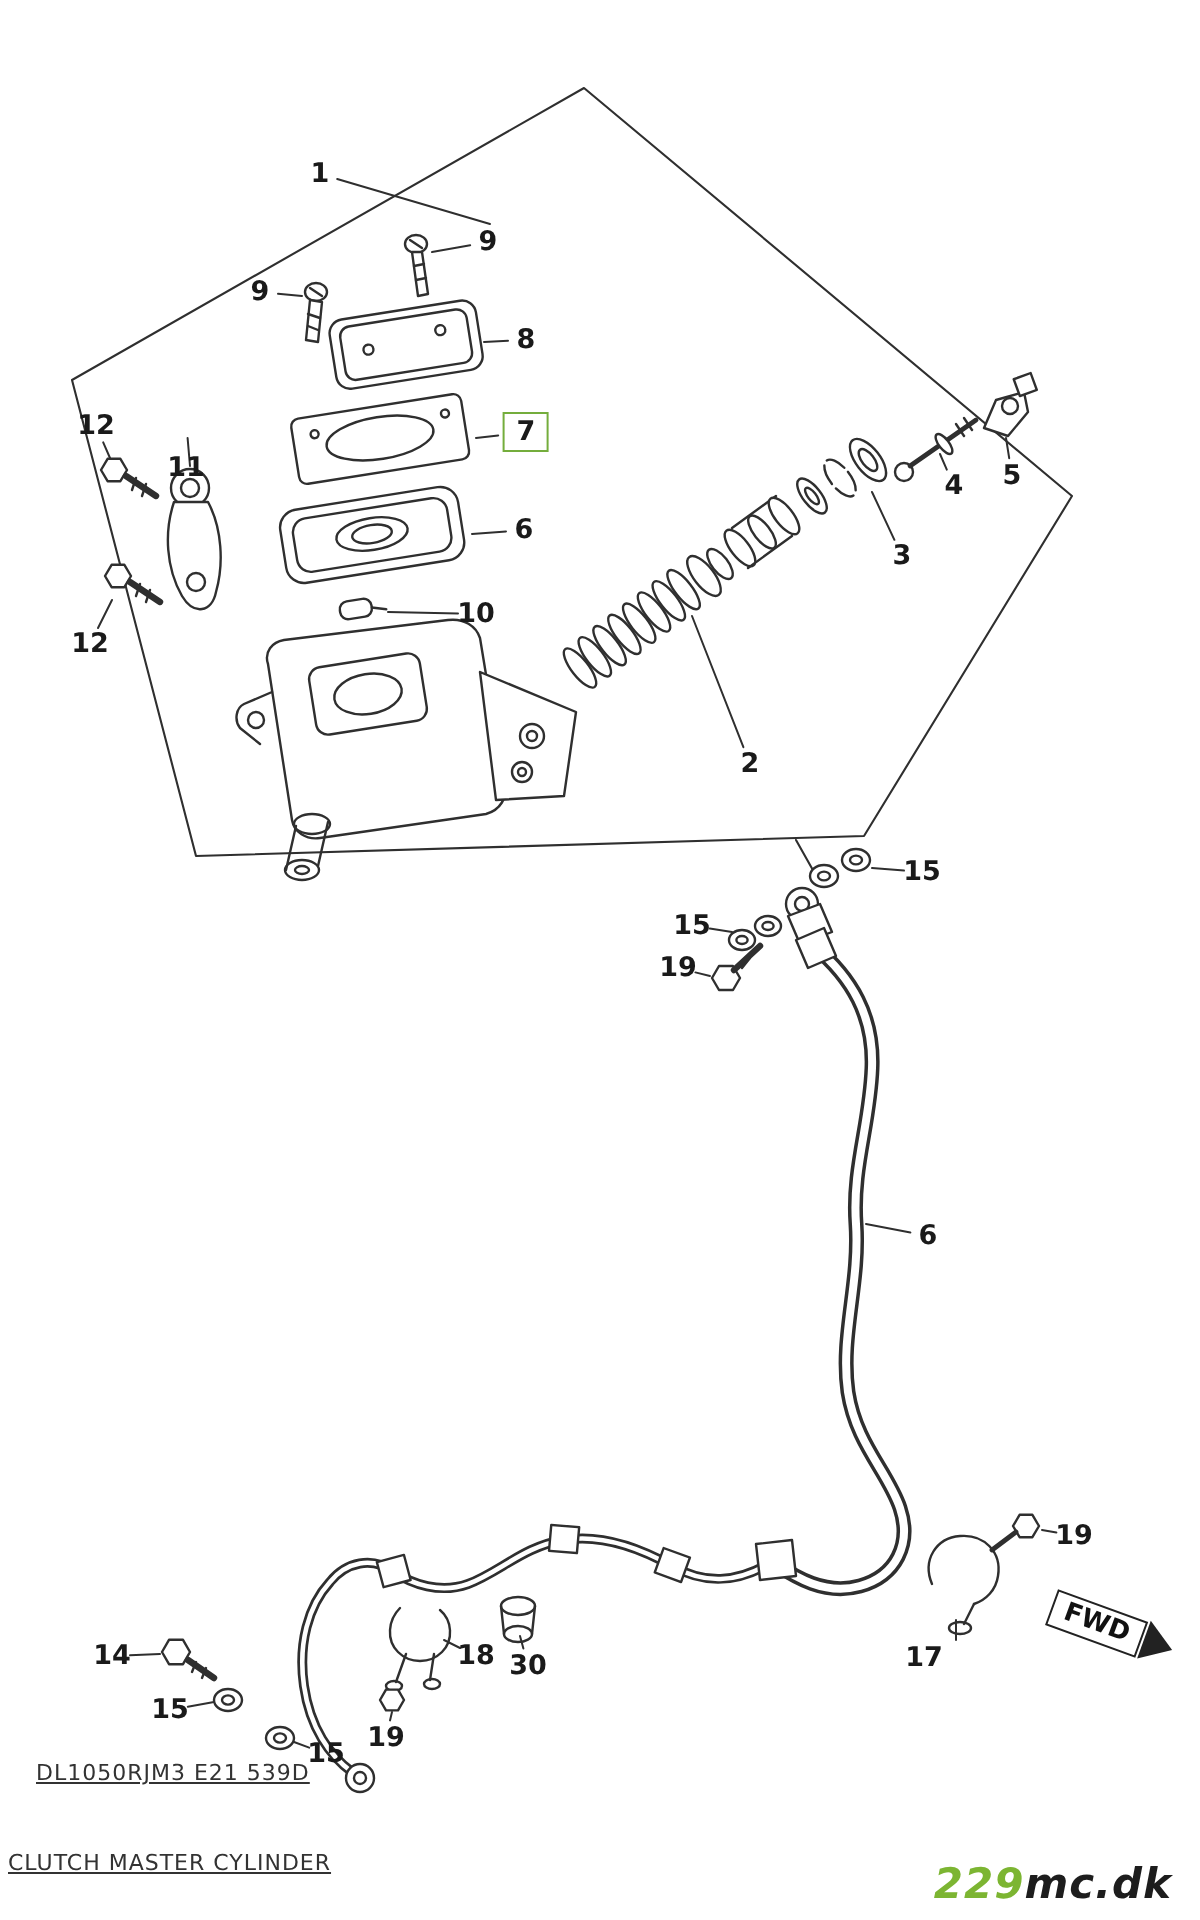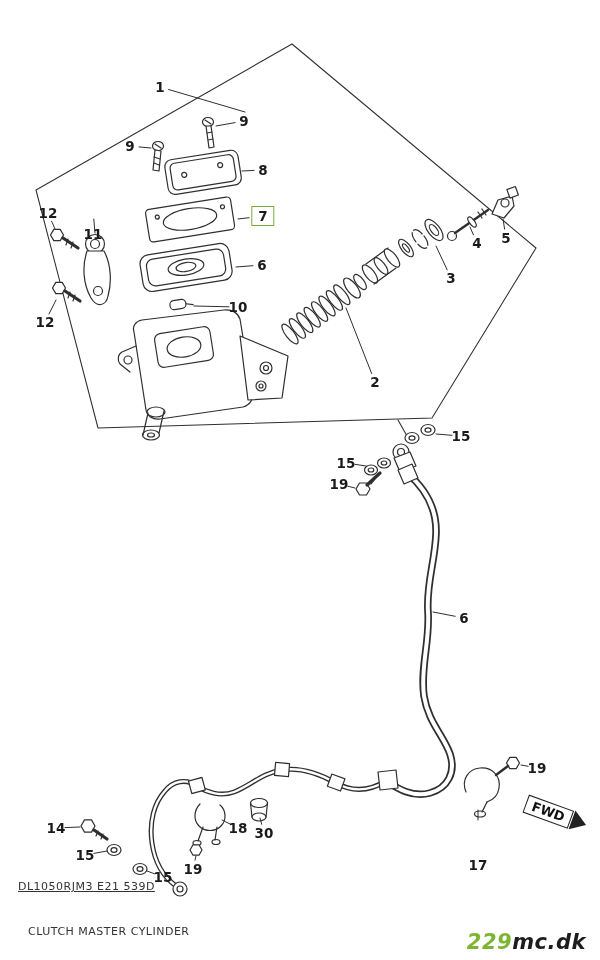--- a/index.html
+++ b/index.html
@@ -3,21 +3,21 @@
 <meta charset="utf-8">
 <style>
   html,body { margin:0; padding:0; background:#ffffff; }
   .page {
     position:relative; width:600px; height:960px; background:#fff;
     font-family:"DejaVu Sans", sans-serif; overflow:hidden;
     --line:#2f2f2f; --green:#74ad3c; --wmgreen:#7cb532;
   }
   .fig-title { position:absolute; left:18px; top:10px; font-size:24px; font-weight:bold; color:#111; letter-spacing:.5px; }
   .footer-code { position:absolute; left:18px; top:880px; font-size:11px; color:#333; letter-spacing:.5px;text-decoration:underline; }
-  .footer-caption { position:absolute; left:28px; top:925px; font-size:11px; color:#333; letter-spacing:.5px; }
+  .footer-caption { position:absolute; left:4px; top:925px; font-size:11px; color:#333; letter-spacing:.5px;text-decoration:underline; }
   .watermark { position:absolute; right:14px; bottom:6px; font-size:21px; font-weight:bold; font-style:italic; letter-spacing:.5px; }
   .wm-green { color:var(--wmgreen); }
   .wm-dark { color:#1d1d1d; }
   .callout-layer { position:absolute; left:0; top:0; width:600px; height:960px; pointer-events:none; }
   .callout { position:absolute; transform:translate(-50%,-50%); font-size:13.5px; font-weight:600; color:#1a1a1a; background:transparent; }
   .callout.boxed { border:1.6px solid var(--green); padding:1px 6px; background:#fff; }
   .fwd { position:absolute; left:524px; top:804px; transform:rotate(20deg); display:flex; align-items:center; }
   .fwd-box { border:1.6px solid #222; padding:1px 6px; font-size:13px; font-weight:bold; color:#111; background:#fff; }
   .fwd-head { width:0; height:0; border-left:15px solid #222; border-top:10px solid transparent; border-bottom:10px solid transparent; margin-left:1px; }
   #art { position:absolute; left:0; top:0; }
@@ -284,21 +284,21 @@
       <span class="callout" style="left: 48px; top: 213px;">12</span>
       <span class="callout" style="left: 45px; top: 322px;">12</span>
       <span class="callout" style="left: 375px; top: 382px;">2</span>
       <span class="callout" style="left: 451px; top: 278px;">3</span>
       <span class="callout" style="left: 477px; top: 243px;">4</span>
       <span class="callout" style="left: 506px; top: 238px;">5</span>
       <span class="callout" style="left: 461px; top: 436px;">15</span>
       <span class="callout" style="left: 346px; top: 463px;">15</span>
       <span class="callout" style="left: 339px; top: 484px;">19</span>
       <span class="callout" style="left: 464px; top: 618px;">6</span>
-      <span class="callout" style="left: 478px; top: 829px; margin-top: 36px;">17</span>
+      <span class="callout" style="left: 462px; top: 829px;">17</span>
       <span class="callout" style="left: 537px; top: 768px;">19</span>
       <span class="callout" style="left: 56px; top: 828px;">14</span>
       <span class="callout" style="left: 85px; top: 855px;">15</span>
       <span class="callout" style="left: 163px; top: 877px;">15</span>
       <span class="callout" style="left: 193px; top: 869px;">19</span>
       <span class="callout" style="left: 238px; top: 828px; text-align: center;">18</span>
       <span class="callout" style="left: 264px; top: 833px;">30</span>
     </div>
 
   <div class="fwd">

